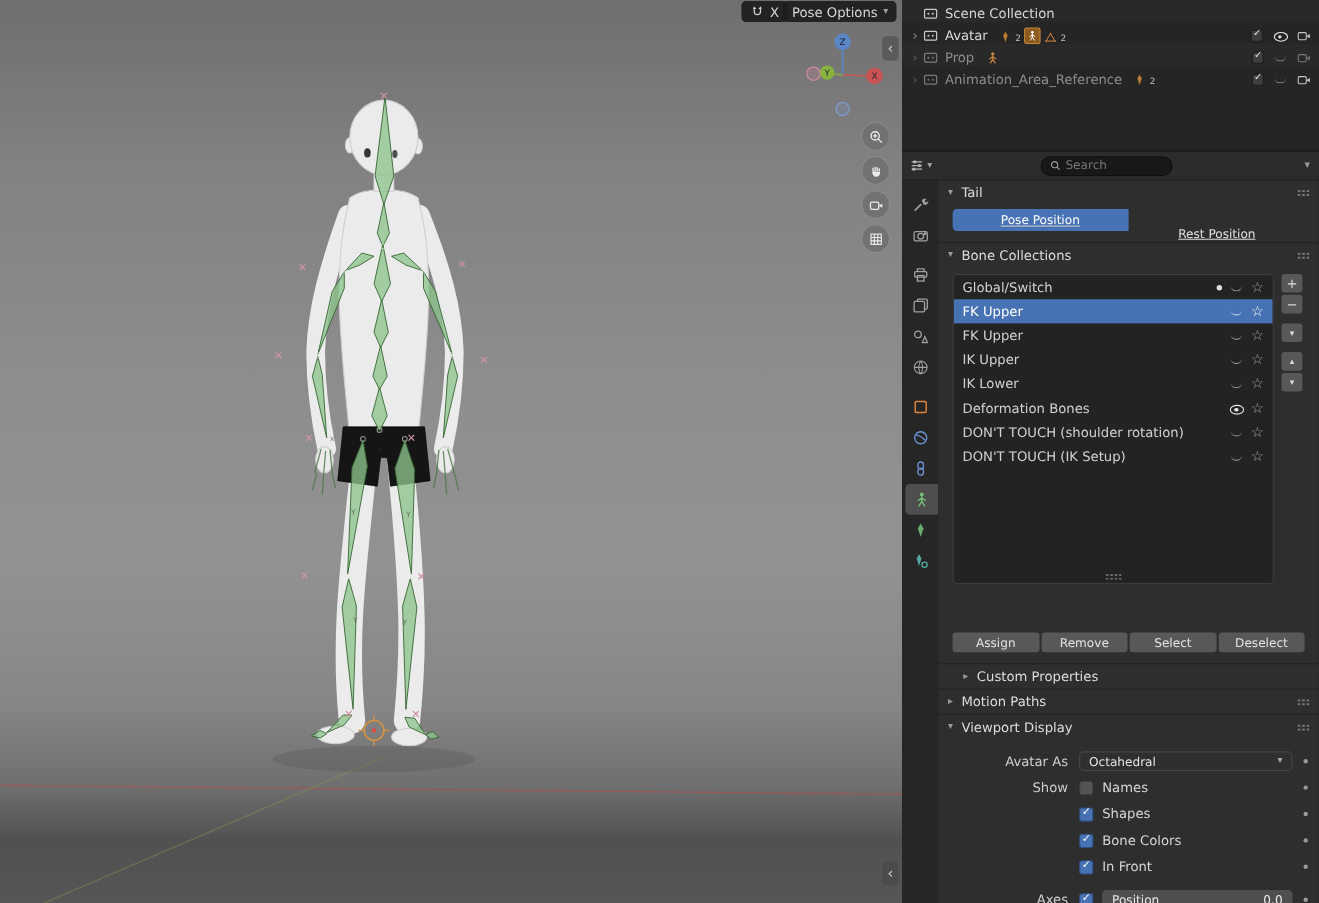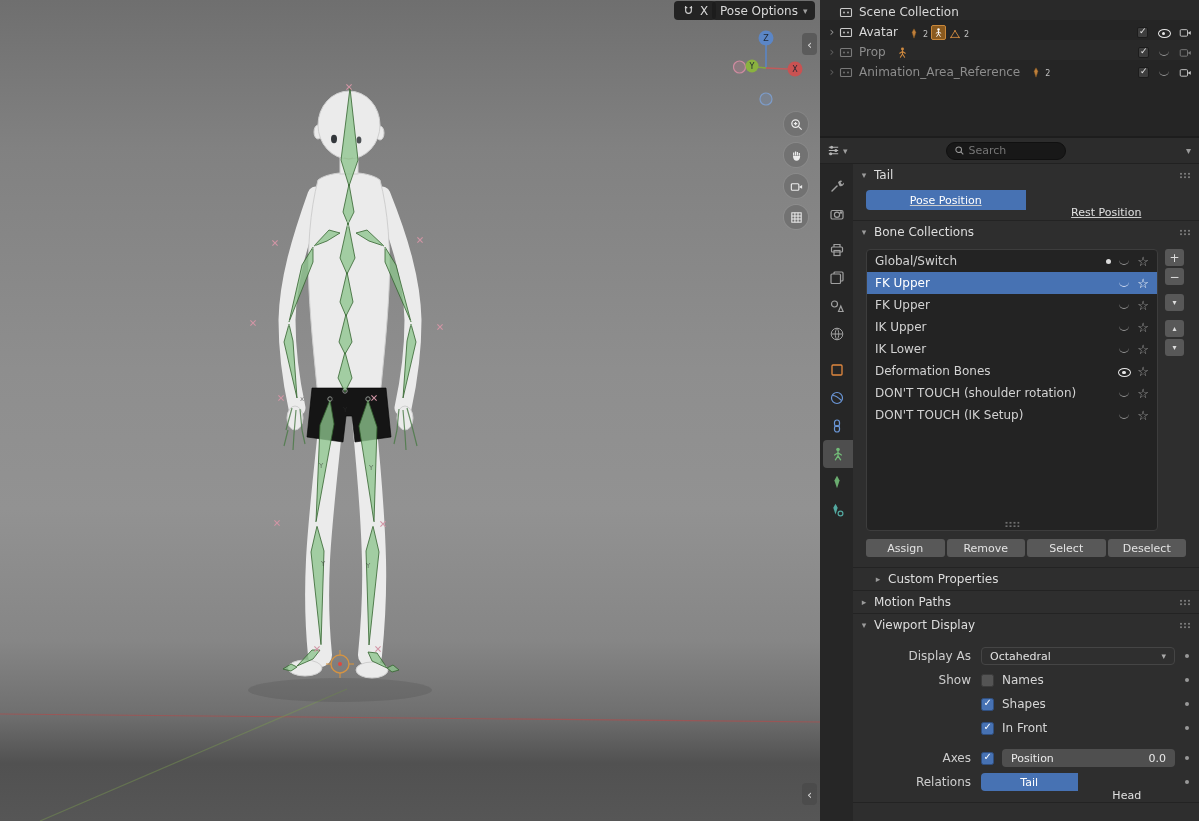--- a/index.html
+++ b/index.html
@@ -93,21 +93,21 @@
   .bc-row.selected .eye-c::before { border-color:#e9efff; }
   .bc-grip { position:absolute; bottom:3px; left:50%; transform:translateX(-50%); width:15px; height:6px;
     background-image:radial-gradient(circle,#6f6f6f .9px,transparent 1.1px); background-size:4px 3.5px; }
   .bc-side { width:19px; margin-left:7px; display:flex; flex-direction:column; }
   .side-btn { width:19px; height:17px; background:#585858; border-radius:3px; color:#ddd;
     display:flex; align-items:center; justify-content:center; font-size:12px; margin-bottom:2px; flex:none; }
   .side-btn.sm { font-size:8px; }
   .side-gap { height:7px; flex:none; }
   .bc-actions { display:flex; gap:2px; margin:8px 13px 10px 13px; }
   .act-btn { flex:1; height:18px; background:#585858; border-radius:3px; color:#e3e3e3; font-size:11px;
-    display:flex; align-items:center; justify-content:center; }
+    display:flex; align-items:center; justify-content:center;margin-top:36px; }
 
   .vd-body { padding:8px 6px 8px 0; }
   .vd-row { height:24px; display:flex; align-items:center; padding-right:4px; }
   .vd-gap { height:6px; }
   .vd-label { width:128px; text-align:right; padding-right:10px; color:#cecece; flex:none; }
   .cb { width:13px; height:13px; background:#545454; border:1px solid #3b3b3b; border-radius:2.5px;
     margin-right:8px; position:relative; flex:none; }
   .cb.on { background:#4772b3; border-color:#2f4f80; }
   .cb.on::after { content:"✓"; position:absolute; left:1.5px; top:-1.5px; font-size:10px; color:#fff; }
   .cb-label { color:#d6d6d6; }
@@ -590,38 +590,45 @@
     </div>
 
     <div class="panel">
       <div class="panel-header">
         <span class="ph-caret">▾</span>
         <span class="ph-title">Viewport Display</span>
         <span class="grip"></span>
       </div>
       <div class="vd-body">
         <div class="vd-row">
-          <span class="vd-label">Display As</span>
+          <span class="vd-label">Avatar As</span>
           <div class="dropdown">
             <span>Octahedral</span>
             <span class="dd-caret">▾</span>
           </div>
           <span class="anim-dot"></span>
         </div>
         <div class="vd-row">
           <span class="vd-label">Show</span>
           <span class="cb"></span>
           <span class="cb-label">Names</span>
           <span class="spacer"></span>
           <span class="anim-dot"></span>
         </div>
         <div class="vd-row">
           <span class="vd-label"></span>
           <span class="cb on"></span>
           <span class="cb-label">Shapes</span>
+          <span class="spacer"></span>
+          <span class="anim-dot"></span>
+        </div>
+        <div class="vd-row">
+          <span class="vd-label"></span>
+          <span class="cb on"></span>
+          <span class="cb-label">Bone Colors</span>
           <span class="spacer"></span>
           <span class="anim-dot"></span>
         </div>
         <div class="vd-row">
           <span class="vd-label"></span>
           <span class="cb on"></span>
           <span class="cb-label">In Front</span>
           <span class="spacer"></span>
           <span class="anim-dot"></span>
         </div>

